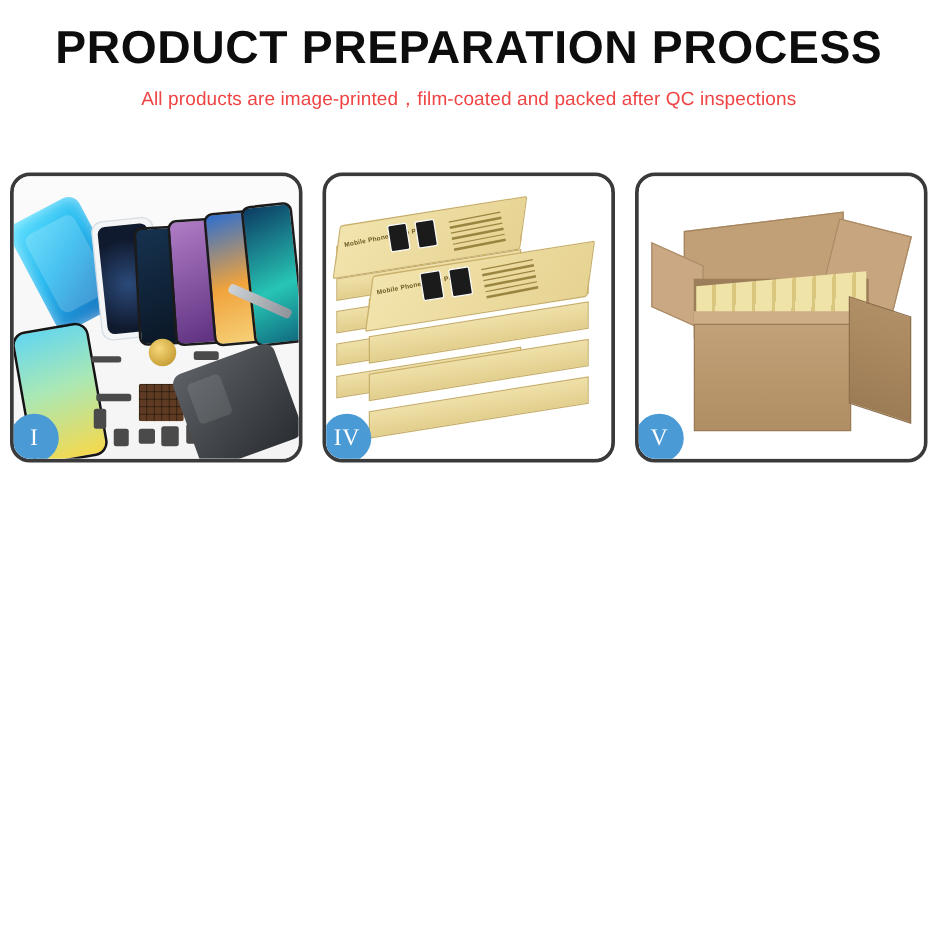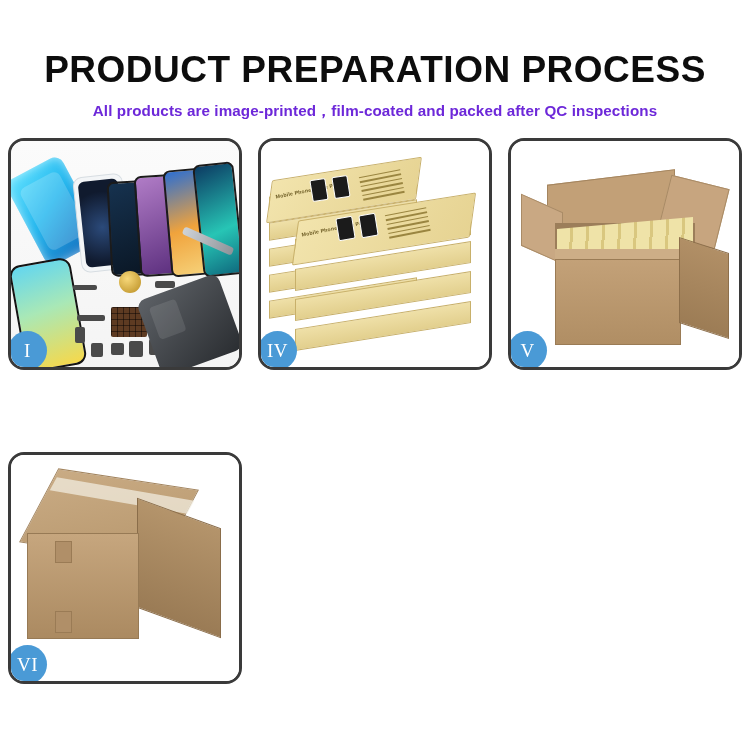--- a/index.html
+++ b/index.html
@@ -5,29 +5,29 @@
   * { box-sizing: border-box; margin: 0; padding: 0; }
   html, body {
     width: 750px; height: 750px;
     background: #ffffff;
     font-family: "Liberation Sans", sans-serif;
     overflow: hidden;
   }
   .page { position: relative; width: 750px; height: 750px; background: #ffffff; }
 
   
-  .header { width: 100%; padding-top: 51px; text-align: center; }
+  .header { width: 100%; padding-top: 19px; text-align: center; }
   .title {
     font-family: "Liberation Sans", sans-serif;
     font-size: 37px; font-weight: 700; letter-spacing: 0.5px;
     color: #0d0d0d; line-height: 1.05; white-space: nowrap;
   }
   .subtitle {
     margin-top: 11px;
-    font-size: 15.2px; font-weight: 700; color: #6d28d9;
+    font-size: 15.2px; font-weight: 400; color: #ef4444;
     letter-spacing: 0.1px; white-space: nowrap;
   }
 
   
   .grid {
     position: absolute; left: 8px; top: 138px;
     width: 734px; height: 546px;
     display: grid;
     grid-template-columns: 234px 234px 234px;
     grid-template-rows: 232px 232px;
@@ -383,26 +383,15 @@
         <div class="v-lidL"></div>
         <div class="v-inner"></div>
         <div class="v-yellow"></div>
         <div class="v-top"></div>
         <div class="v-body"></div>
         <div class="v-side"></div>
       </div>
       <div class="badge">V</div>
     </div>
 
-    <div class="panel">
-      <div class="scene p6">
-        <div class="w-top"></div>
-        <div class="w-tape"></div>
-        <div class="w-right"></div>
-        <div class="w-front"></div>
-        <div class="w-seal1"></div>
-        <div class="w-seal2"></div>
-      </div>
-      <div class="badge">VI</div>
-    </div>
 
   </div>
 </div>
 
 </body></html>

